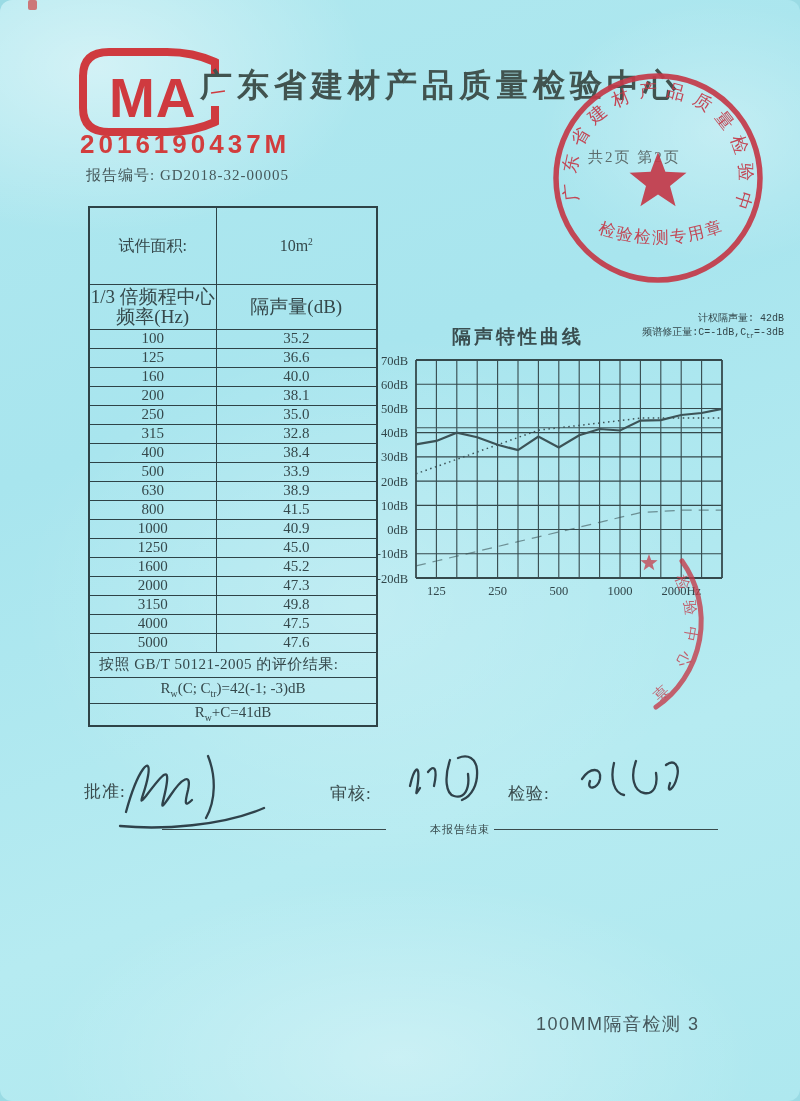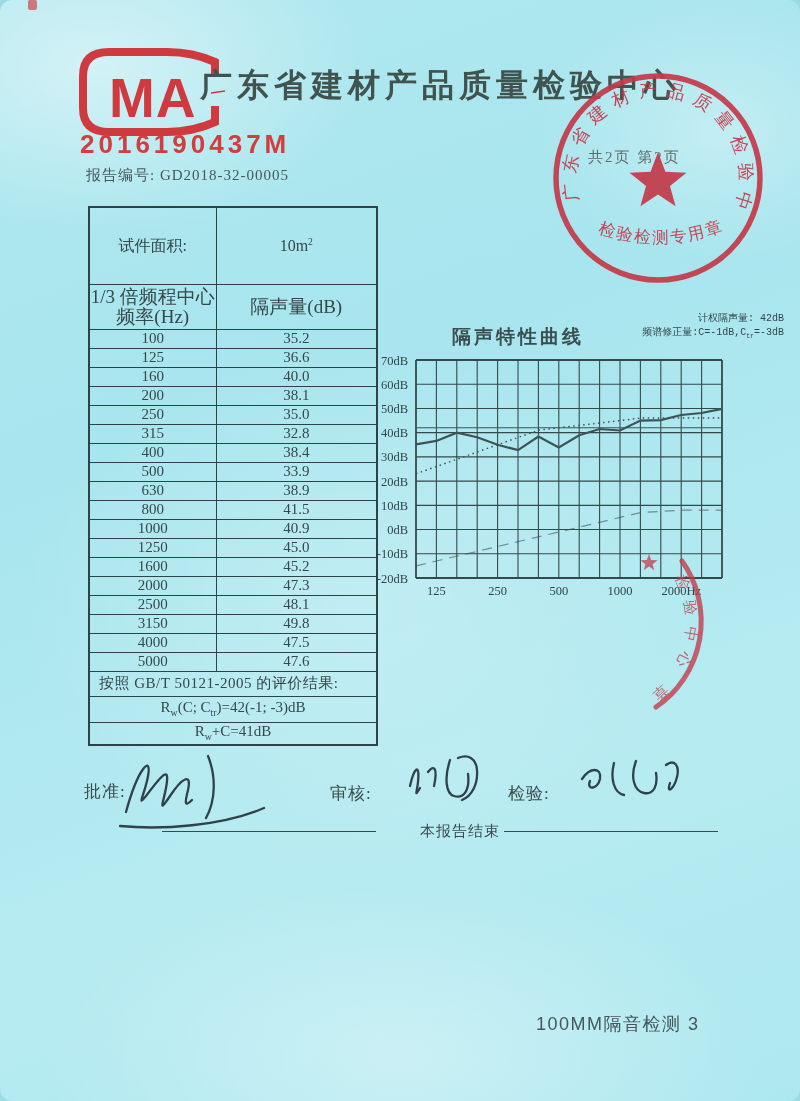--- a/index.html
+++ b/index.html
@@ -41,21 +41,21 @@
   .chart-wrap{left:350px;top:310px;width:440px;height:300px;}
   .chart-title{position:absolute;left:102px;top:14px;font-size:19px;font-weight:600;letter-spacing:3px;color:#3a4e50;}
   .chart-ann{position:absolute;right:6px;top:2px;text-align:right;font-size:10px;line-height:1.4;color:#33464a;white-space:nowrap;font-family:Liberation Mono, monospace;}
   .chart-svg{position:absolute;left:0;top:0;}
   .tick{font-size:12.5px;fill:#31464a;font-family:"Liberation Serif","DejaVu Serif",serif;}
   
   .sig-label{font-size:17px;color:#3a4c4e;letter-spacing:1px;}
   .sig-svg path{fill:none;stroke:#203038;stroke-width:2.3;stroke-linecap:round;stroke-linejoin:round;opacity:.9;}
   .end-line{left:162px;top:822px;width:556px;display:flex;align-items:center;}
   .end-line .rule{flex:1;height:1.7px;background:#3a4a4c;}
-  .end-line .txt{font-size:15px;padding:0 4px;color:#3a4c4e;letter-spacing:1px;margin-left:40px;}
+  .end-line .txt{font-size:11px;padding:0 4px;color:#3a4c4e;letter-spacing:1px;margin-left:40px;}
   .footer{left:536px;top:1012px;font-size:18px;letter-spacing:1.5px;color:#45575b;font-family:"Liberation Sans","DejaVu Sans",sans-serif;}
   .red{fill:#c43a49;}
 </style>
 </head>
 <body>
 
 <div class="page">
 
   <div class="abs scan-mark"></div>
 
@@ -155,24 +155,20 @@
           <td>1250</td>
           <td>45.0</td>
         </tr>
         <tr>
           <td>1600</td>
           <td>45.2</td>
         </tr>
         <tr>
           <td>2000</td>
           <td>47.3</td>
-        </tr>
-        <tr>
-          <td>2500</td>
-          <td>48.1</td>
         </tr>
         <tr>
           <td>3150</td>
           <td>49.8</td>
         </tr>
         <tr>
           <td>4000</td>
           <td>47.5</td>
         </tr>
         <tr>

